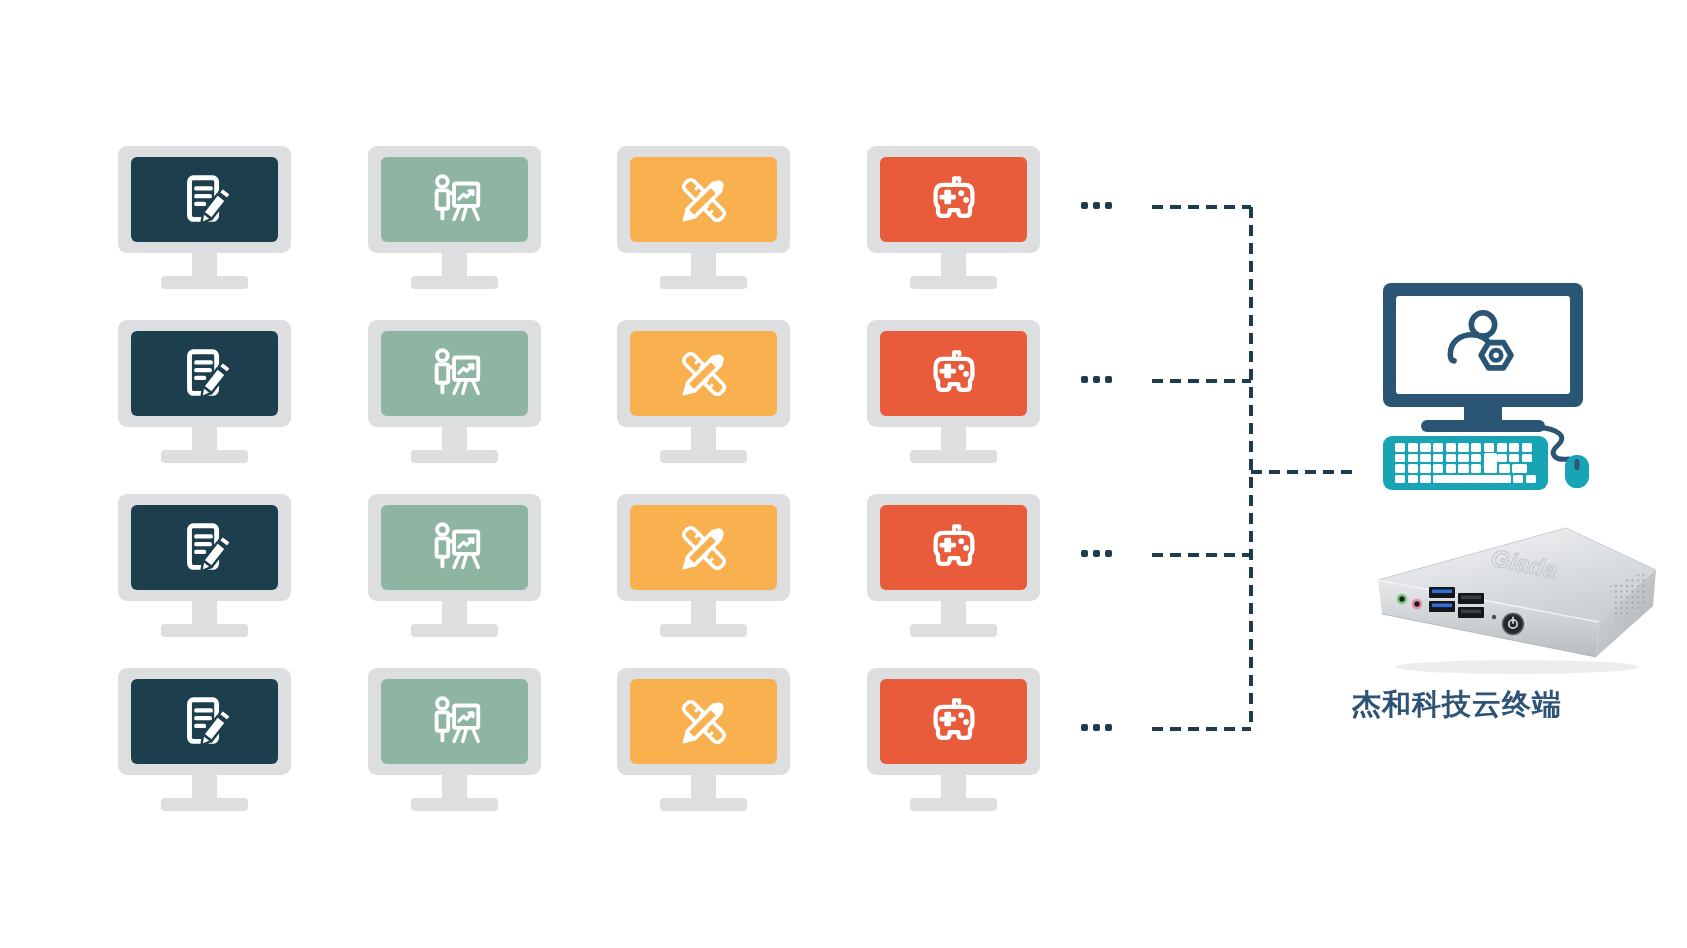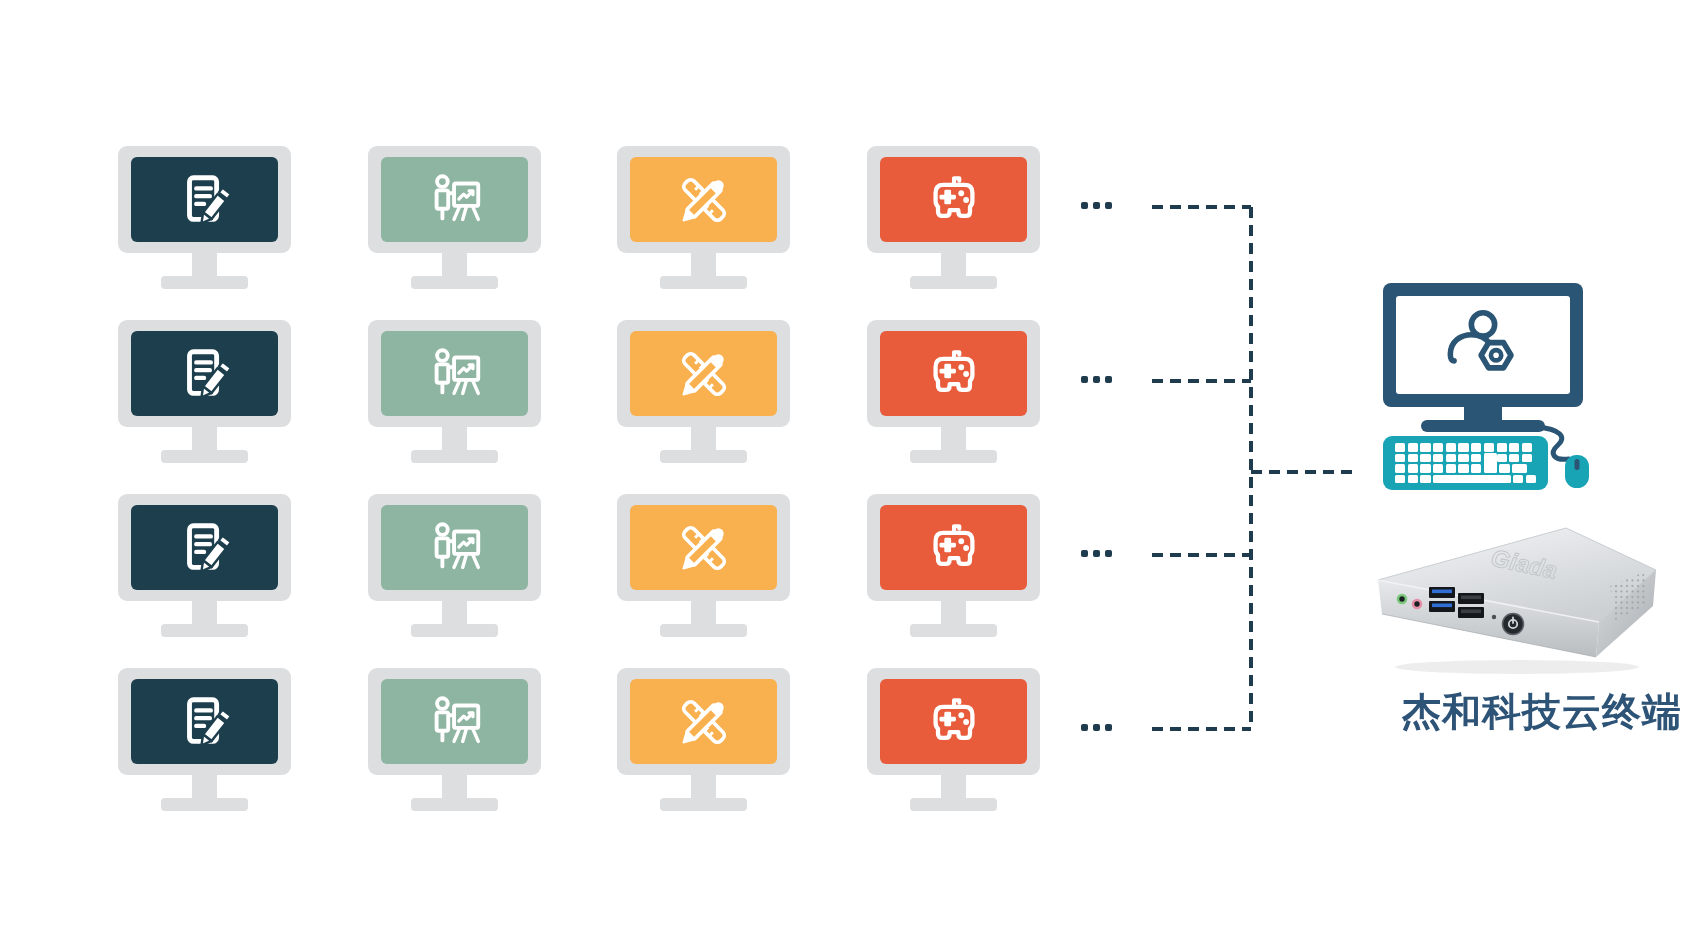--- a/index.html
+++ b/index.html
@@ -35,22 +35,22 @@
             border-radius:9px;padding:7px 12px;box-sizing:border-box;
             display:flex;flex-direction:column;justify-content:space-between;}
   .krow{display:flex;gap:2.4px;height:8.5px;}
   .krow i{width:10.3px;height:8.5px;background:#fff;border-radius:1.5px;flex:none;}
   .krow i.tall{width:13px;height:19.5px;margin-top:-11px;}
   .krow i.space{flex:1 1 auto;}
   .krow i.wide{width:15px;}
 
   
   #device{position:absolute;left:1372px;top:518px;width:290px;height:160px;}
-  #host-label{position:absolute;left:1352px;top:685px;width:330px;text-align:right;
-              font-weight:bold;font-size:39px;letter-spacing:1px;color:var(--labelc);}
+  #host-label{position:absolute;left:1352px;top:685px;width:330px;text-align:left;
+              font-weight:bold;font-size:29px;letter-spacing:1px;color:var(--labelc);}
 </style>
 </head>
 <body>
 
 <svg width="0" height="0" style="position:absolute" aria-hidden="true">
   <defs>
     <symbol id="sym-document-edit-icon" viewBox="0 0 64 64">
       <rect x="16" y="9" width="28" height="43" rx="4" fill="none" stroke="#fff" stroke-width="5"></rect>
       <path d="M23,20 H38 M23,28 H37 M23,36 H31" stroke="#fff" stroke-width="4.5" stroke-linecap="round"></path>
       <g transform="translate(44,36) rotate(38)">

